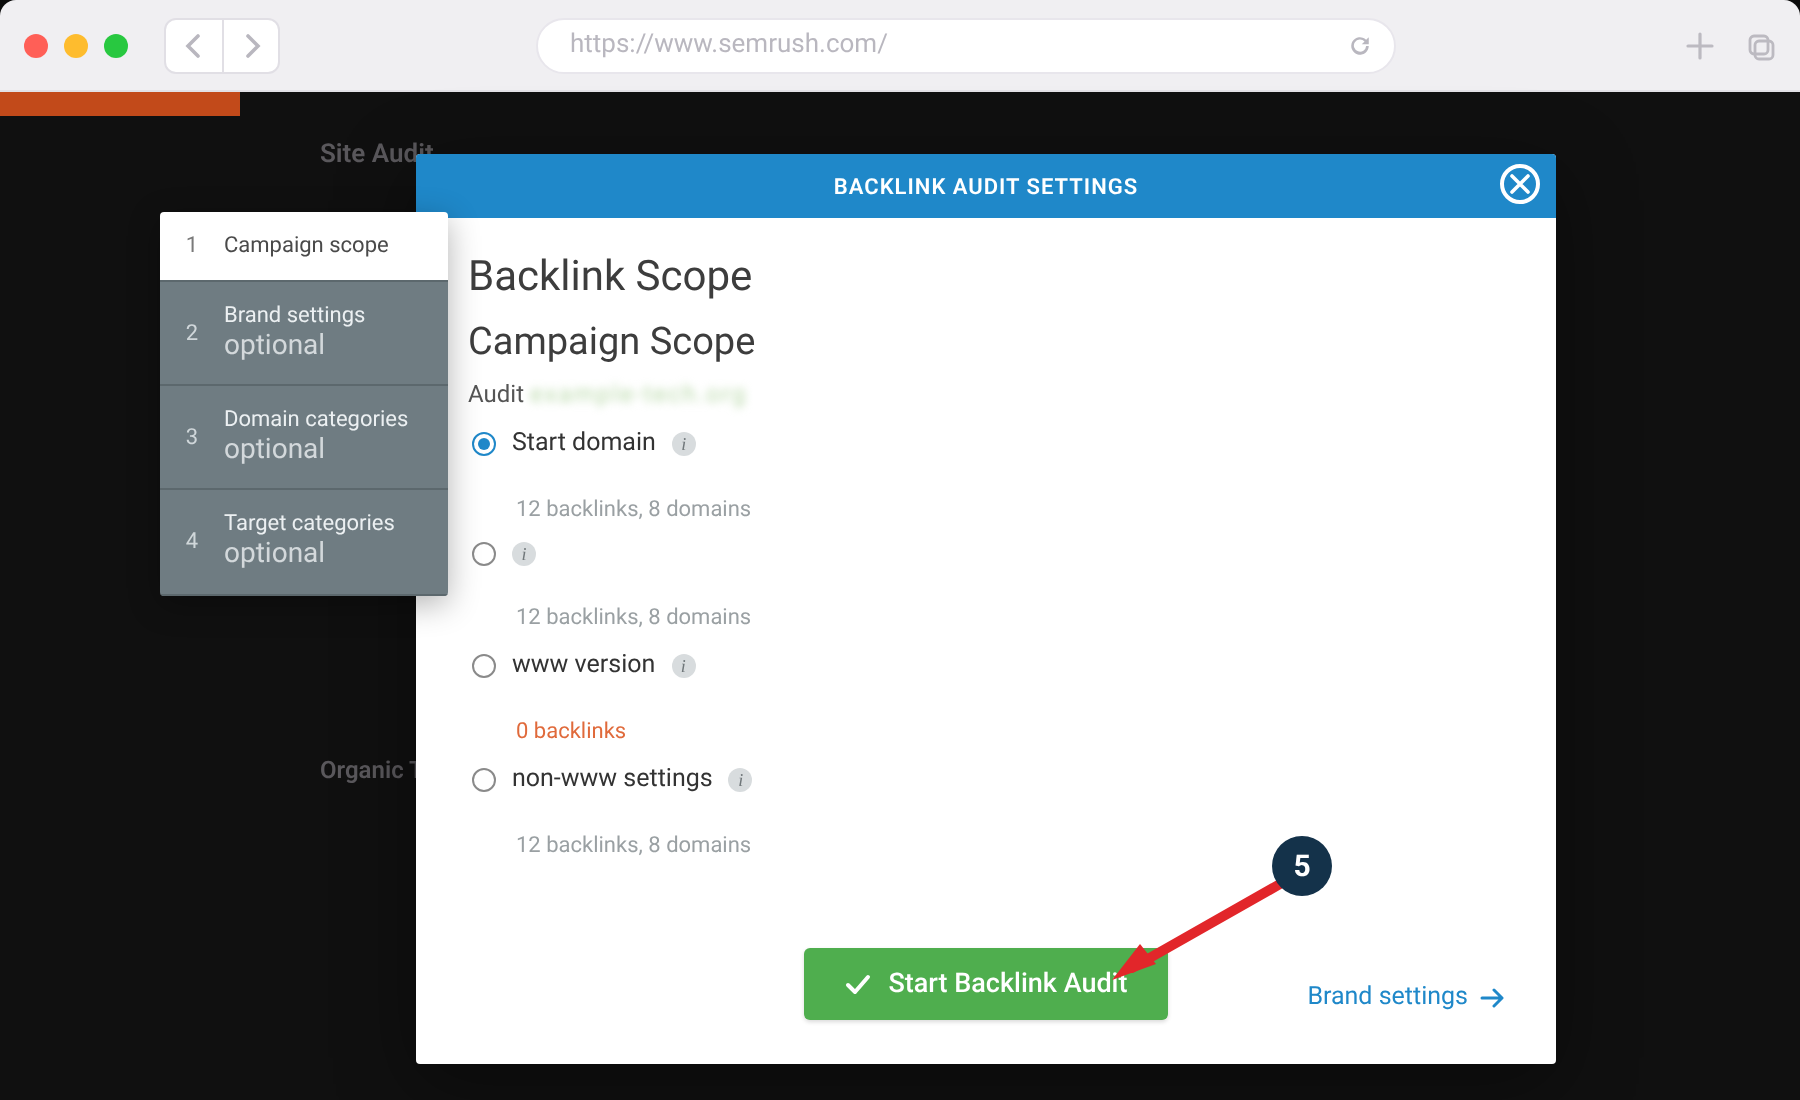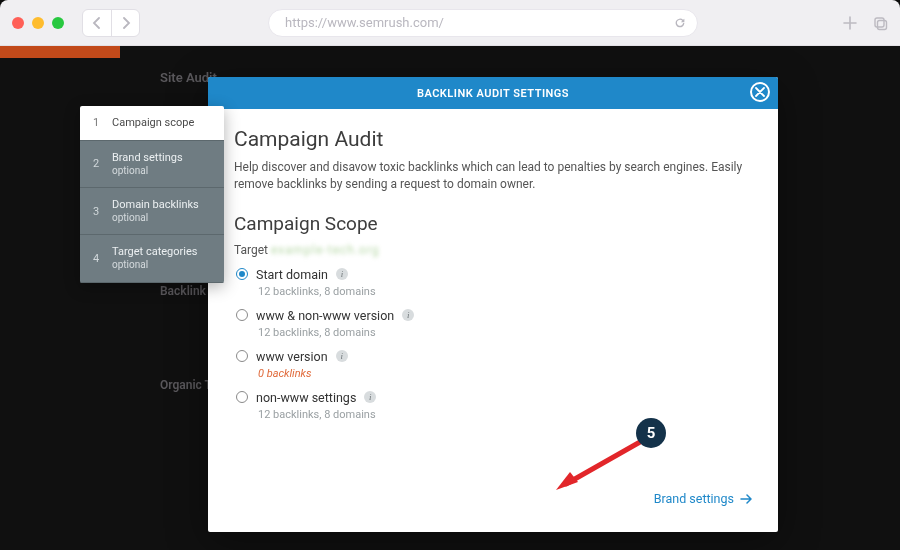--- a/index.html
+++ b/index.html
@@ -26,42 +26,42 @@
   .orange-bar { position:absolute; left:0; top:0; width:120px; height:12px; background:#c24a1a; }
   .bg-text { position:absolute; color:#5a585c; font-size:11px; }
 
   
   .stepper { position:absolute; left:80px; top:106px; width:144px; z-index:40; box-shadow:0 4px 16px rgba(0,0,0,.3); border-radius:2px; overflow:hidden;}
   .step { display:flex; align-items:center; padding:10px 10px; font-size:11px; color:#ecf0f2; background:#6f7c82; gap:10px; border-bottom:1px solid #5c686d;}
   .step .num { width:12px; text-align:center; color:#d0d7da; font-size:11px;}
   .step.active { background:#ffffff; color:#4a4a4a; }
   .step.active .num { color:#7a7a7a; }
   .step .lbl { line-height:1.25; }
-  .step .opt { display:block; font-size:10px; opacity:.8; }
+  .step .opt { display:block; font-size:14px; opacity:.8; }
 
   
   .modal { position:absolute; left:208px; top:77px; width:570px; bottom:18px; background:#fff; z-index:35; box-shadow:0 10px 40px rgba(0,0,0,.4); border-radius:2px; display:flex; flex-direction:column; overflow:hidden;}
   .modal-header { background:#1f88c9; color:#fff; height:32px; display:flex; align-items:center; justify-content:center; font-size:11px; letter-spacing:.5px; font-weight:600; position:relative;}
   .modal-close { position:absolute; right:8px; top:5px; width:20px; height:20px; border:2px solid #fff; border-radius:50%; display:flex; align-items:center; justify-content:center; cursor:pointer;}
   .modal-body { padding:18px 26px 16px 26px; flex:1; position:relative; overflow:hidden;}
   h1.title { font-size:21px; color:#3d3d3d; font-weight:400; margin-bottom:8px;}
   .desc { font-size:12px; color:#555; line-height:1.45; margin-bottom:18px;}
   h2.section { font-size:19px; color:#3d3d3d; font-weight:400; margin-bottom:8px;}
   .audit-line { font-size:12px; color:#555; margin-bottom:10px;}
   .audit-line .blur { color:#b7d8a7; filter:blur(2px); letter-spacing:1px; }
 
   .opts { display:flex; flex-direction:column; gap:10px; margin-top:4px;}
   .opt-row { display:flex; flex-direction:column; gap:3px; padding-left:2px;}
   .opt-head { display:flex; align-items:center; gap:8px; font-size:12.5px; color:#333; cursor:pointer;}
   .radio { width:12px; height:12px; border:1.5px solid #8a8a8a; border-radius:50%; display:inline-block; position:relative; flex:0 0 12px;}
   .radio.checked { border-color:#1f88c9; }
   .radio.checked::after { content:""; position:absolute; inset:2px; background:#1f88c9; border-radius:50%;}
   .info-i { width:12px; height:12px; border-radius:50%; background:#d8dcde; color:#70777a; font-size:9px; display:inline-flex; align-items:center; justify-content:center; font-style:italic; font-family:Georgia,serif; }
-  .sub { font-size:11px; color:#9aa0a3; padding-left:22px;}
-  .sub.zero { color:#e06a3b;font-style:italic; }
+  .sub { font-size:11px; color:#9aa0a3; padding-left:22px;margin-top:16px;}
+  .sub.zero { color:#e06a3b; }
 
   .modal-footer { position:absolute; left:0; right:0; bottom:0; padding:16px 26px 22px; display:flex; align-items:center; }
   .start-btn { margin:0 auto; background:#4fae4e; color:#fff; border:none; border-radius:3px; padding:10px 20px; font-size:13.5px; font-weight:500; display:flex; align-items:center; gap:8px; cursor:pointer; box-shadow:0 1px 2px rgba(0,0,0,.15);}
   .start-btn .chk { display:flex; }
   .next-link { position:absolute; right:26px; bottom:26px; color:#1f88c9; font-size:12.5px; display:flex; align-items:center; gap:6px; cursor:pointer;}
 
   
   .anno-badge { position:absolute; width:30px; height:30px; border-radius:50%; background:#14324a; color:#fff; font-weight:700; font-size:15px; display:flex; align-items:center; justify-content:center; z-index:50;}
   .anno-arrow { position:absolute; z-index:49; }
 
@@ -124,59 +124,57 @@
   <div class="step active">
     <span class="num">1</span>
     <span class="lbl">Campaign scope</span>
   </div>
   <div class="step">
     <span class="num">2</span>
     <span class="lbl"><span>Brand settings</span><span class="opt">optional</span></span>
   </div>
   <div class="step">
     <span class="num">3</span>
-    <span class="lbl"><span>Domain backlinks</span><span class="opt">optional</span></span>
+    <span class="lbl"><span>Domain categories</span><span class="opt">optional</span></span>
   </div>
   <div class="step">
     <span class="num">4</span>
     <span class="lbl"><span>Target categories</span><span class="opt">optional</span></span>
   </div>
 </div>
 
 <div class="modal">
   <div class="modal-header">
     <span>BACKLINK AUDIT SETTINGS</span>
     <span class="modal-close">
       <svg width="10" height="10" viewBox="0 0 10 10">
           <path d="M1 1l8 8M9 1L1 9" stroke="#fff" stroke-width="1.8" stroke-linecap="round"></path>
         </svg>
     </span>
   </div>
   <div class="modal-body">
-    <h1 class="title">Campaign Audit</h1>
-    <p class="desc">Help discover and disavow toxic backlinks which can lead to penalties by search engines. Easily remove backlinks by sending a request to domain owner.</p>
+    <h1 class="title">Backlink Scope</h1>
     <h2 class="section">Campaign Scope</h2>
     <div class="audit-line">
-      <span>Target</span>
+      <span>Audit</span>
       <span class="blur">example-tech.org</span>
     </div>
 
     <div class="opts">
       <div class="opt-row">
         <div class="opt-head">
           <span class="radio checked"></span>
           <span>Start domain</span>
           <span class="info-i">i</span>
         </div>
         <div class="sub">12 backlinks, 8 domains</div>
       </div>
       <div class="opt-row">
         <div class="opt-head">
           <span class="radio"></span>
-          <span>www &amp; non-www version</span>
           <span class="info-i">i</span>
         </div>
         <div class="sub">12 backlinks, 8 domains</div>
       </div>
       <div class="opt-row">
         <div class="opt-head">
           <span class="radio"></span>
           <span>www version</span>
           <span class="info-i">i</span>
         </div>
@@ -186,20 +184,28 @@
         <div class="opt-head">
           <span class="radio"></span>
           <span>non-www settings</span>
           <span class="info-i">i</span>
         </div>
         <div class="sub">12 backlinks, 8 domains</div>
       </div>
     </div>
 
     <div class="modal-footer">
+      <button class="start-btn">
+        <span class="chk">
+          <svg width="14" height="14" viewBox="0 0 14 14">
+              <path d="M2 7.5 L5.5 11 L12 3.5" stroke="#fff" stroke-width="2" fill="none" stroke-linecap="round" stroke-linejoin="round"></path>
+            </svg>
+        </span>
+        <span>Start Backlink Audit</span>
+      </button>
       <div class="next-link">
         <span>Brand settings</span>
         <span>
           <svg width="12" height="10" viewBox="0 0 12 10">
               <path d="M1 5h9M7 1l4 4-4 4" stroke="#1f88c9" stroke-width="1.5" fill="none" stroke-linecap="round" stroke-linejoin="round"></path>
             </svg>
         </span>
       </div>
     </div>
   </div>

